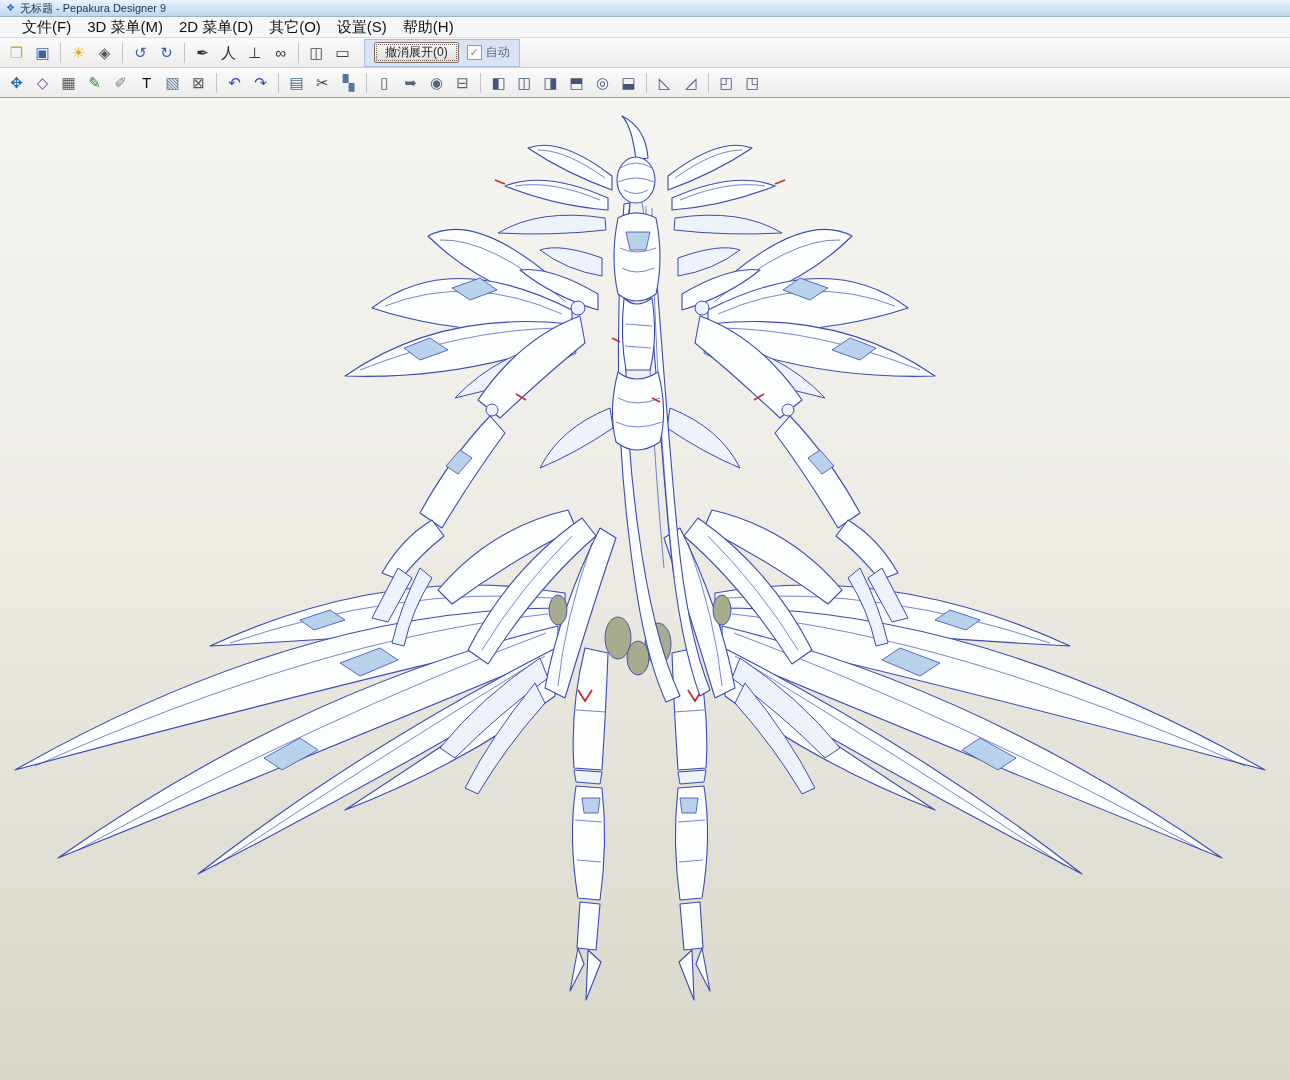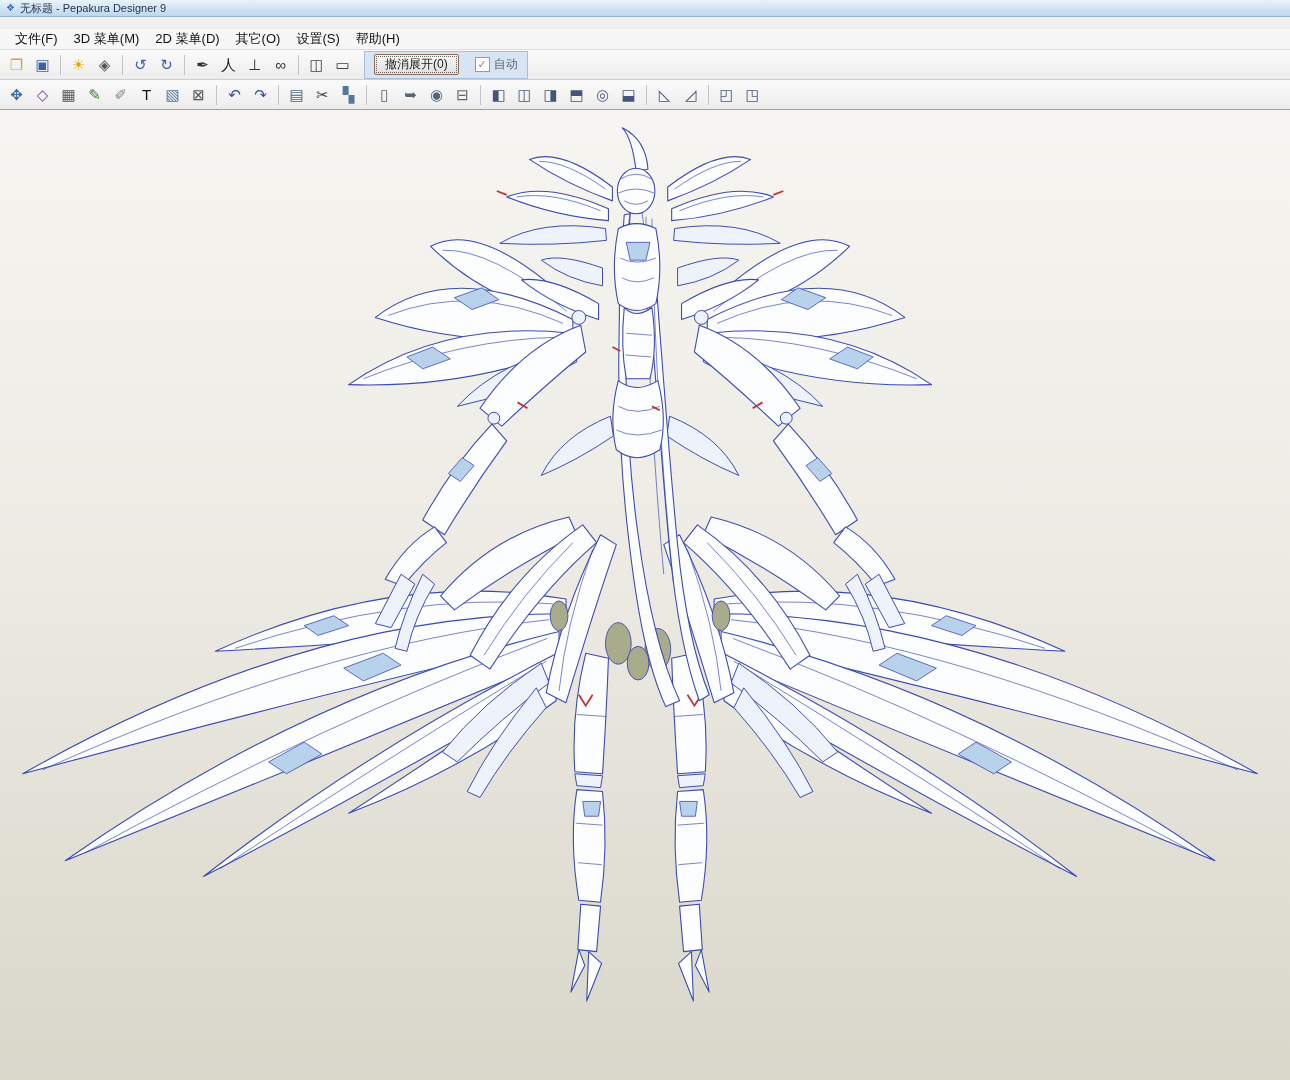--- a/index.html
+++ b/index.html
@@ -6,32 +6,32 @@
   body{width:1290px;height:1080px;overflow:hidden;font-family:"Liberation Sans","DejaVu Sans",sans-serif;}
   .window{width:1290px;height:1080px;display:flex;flex-direction:column;background:#f0f0f0;}
 
   
   .titlebar{height:16px;background:linear-gradient(#eaf3fc,#bdd6ee);border-bottom:1px solid #98b4cc;
     display:flex;align-items:center;gap:5px;padding:0 6px;font-size:11px;color:#20384e;flex:0 0 auto;}
   .titlebar .appicon{font-size:10px;color:#3a6ab0;line-height:1;}
 
   
   .menubar{height:20px;background:#f7f7f7;border-bottom:1px solid #dcdcdc;display:flex;align-items:center;
-    padding:0 7px;font-size:13px;color:#111;flex:0 0 auto;margin-top:12px;}
+    padding:0 14px;font-size:15px;color:#111;flex:0 0 auto;}
   .menu-item{padding:1px 8px;cursor:default;border-radius:2px;}
 
   
   .toolbar{height:29px;background:linear-gradient(#fbfbfb,#ececec);border-bottom:1px solid #cfcfcf;
     display:flex;align-items:center;padding:0 4px;gap:1px;flex:0 0 auto;}
   .toolbar.second{border-bottom:1px solid #a0a0a0;}
   .tb-icon{width:23px;height:23px;display:flex;align-items:center;justify-content:center;
     font-size:15px;line-height:1;border:1px solid transparent;border-radius:2px;cursor:pointer;user-select:none;}
   .tb-sep{width:1px;height:20px;background:#c4c4c4;margin:0 4px;flex:0 0 auto;}
 
-  .unfold-panel{display:flex;align-items:center;gap:16px;background:#d8e4f4;border:1px solid #a8c0dc;
+  .unfold-panel{display:flex;align-items:center;gap:8px;background:#d8e4f4;border:1px solid #a8c0dc;
     padding:2px 9px;margin-left:8px;height:22px;}
   .unfold-btn{font-family:inherit;font-size:12px;color:#222;padding:1px 10px;cursor:pointer;
     background:linear-gradient(#f8f8f8,#dfdfdf);border:1px solid #8f6a56;border-radius:2px;
     outline:1px dotted #666;outline-offset:-3px;}
   .auto-wrap{display:flex;align-items:center;gap:4px;cursor:pointer;}
   .cb{width:13px;height:13px;background:#fbfbfb;border:1px solid #9a9a9a;display:flex;align-items:center;
     justify-content:center;font-size:11px;color:#8a8a8a;line-height:1;}
   .auto-text{font-size:12px;color:#5a6a7a;}
 
   

